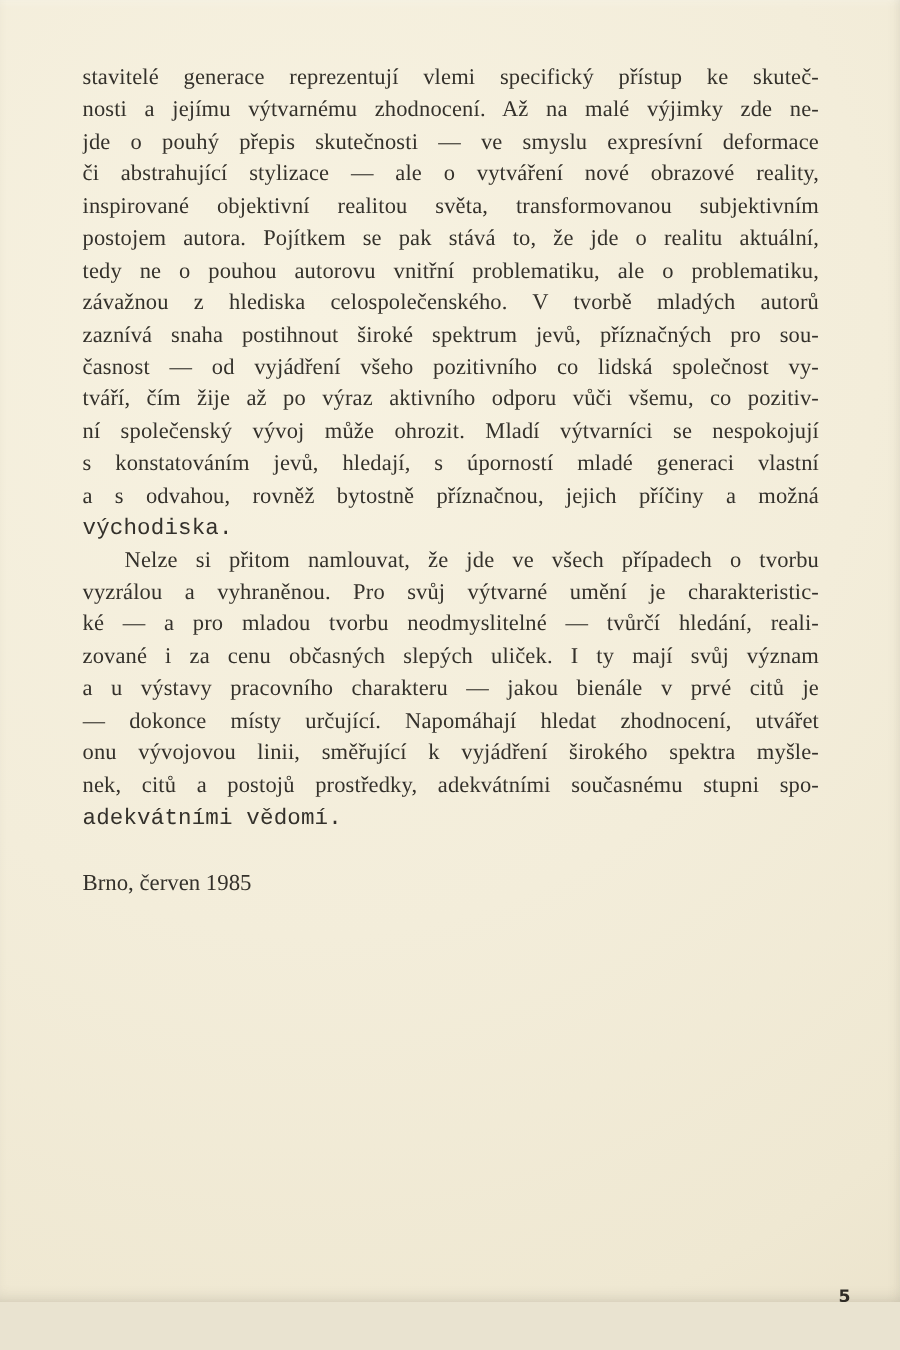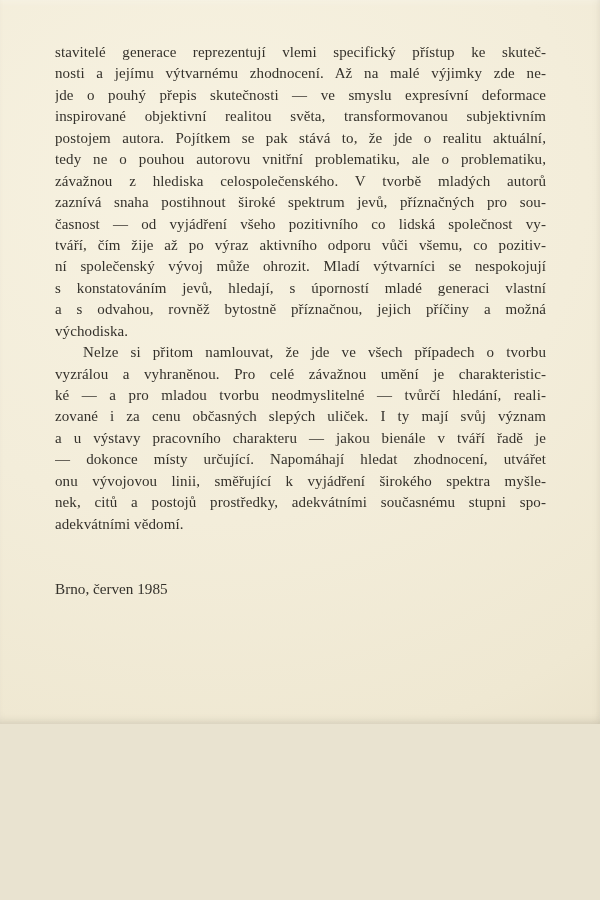--- a/index.html
+++ b/index.html
@@ -5,21 +5,21 @@
   html, body {
     margin: 0;
     padding: 0;
     width: 600px;
     height: 900px;
     background: #e9e3d0;
   }
   .page {
     position: relative;
     width: 600px;
-    height: 724px;
+    height: 868px;
     overflow: hidden;
     background:
       radial-gradient(ellipse 120% 90% at 35% 25%, #f7f2e1 0%, #f3edda 52%, #efe8d2 88%, #ece4cd 100%);
     font-family: "Liberation Serif", serif;
     color: #34312b;
   }
   
   .page::before {
     content: "";
     position: absolute;
@@ -41,20 +41,21 @@
     line-height: 21.45px;
     height: 21.45px;
     letter-spacing: 0.1px;
     text-align: justify;
     text-align-last: justify;
     white-space: nowrap; 
   }
   .line { white-space: normal; overflow: hidden; }
   .line.last {
     text-align-last: left;
+    font-family: Liberation Mono, monospace;
   }
   .line.indent {
     padding-left: 28px;
   }
   .footer-row {
     position: absolute;
     left: 55px;
     top: 578px;
     width: 491px;
     display: flex;
@@ -75,36 +76,37 @@
 </style>
 </head>
 <body>
 
 <div class="page">
 
   <div class="text-block" id="text-block">
       <div class="line">stavitelé generace reprezentují vlemi specifický přístup ke skuteč-</div>
       <div class="line">nosti a jejímu výtvarnému zhodnocení. Až na malé výjimky zde ne-</div>
       <div class="line">jde o pouhý přepis skutečnosti — ve smyslu expresívní deformace</div>
+      <div class="line">či abstrahující stylizace — ale o vytváření nové obrazové reality,</div>
       <div class="line">inspirované objektivní realitou světa, transformovanou subjektivním</div>
       <div class="line">postojem autora. Pojítkem se pak stává to, že jde o realitu aktuální,</div>
       <div class="line">tedy ne o pouhou autorovu vnitřní problematiku, ale o problematiku,</div>
       <div class="line">závažnou z hlediska celospolečenského. V tvorbě mladých autorů</div>
       <div class="line">zaznívá snaha postihnout široké spektrum jevů, příznačných pro sou-</div>
       <div class="line">časnost — od vyjádření všeho pozitivního co lidská společnost vy-</div>
       <div class="line">tváří, čím žije až po výraz aktivního odporu vůči všemu, co pozitiv-</div>
       <div class="line">ní společenský vývoj může ohrozit. Mladí výtvarníci se nespokojují</div>
       <div class="line">s konstatováním jevů, hledají, s úporností mladé generaci vlastní</div>
       <div class="line">a s odvahou, rovněž bytostně příznačnou, jejich příčiny a možná</div>
       <div class="line last">východiska.</div>
       <div class="line indent">Nelze si přitom namlouvat, že jde ve všech případech o tvorbu</div>
-      <div class="line">vyzrálou a vyhraněnou. Pro celé závažnou umění je charakteristic-</div>
+      <div class="line">vyzrálou a vyhraněnou. Pro svůj výtvarné umění je charakteristic-</div>
       <div class="line">ké — a pro mladou tvorbu neodmyslitelné — tvůrčí hledání, reali-</div>
       <div class="line">zované i za cenu občasných slepých uliček. I ty mají svůj význam</div>
-      <div class="line">a u výstavy pracovního charakteru — jakou bienále v tváří řadě je</div>
+      <div class="line">a u výstavy pracovního charakteru — jakou bienále v prvé citů je</div>
       <div class="line">— dokonce místy určující. Napomáhají hledat zhodnocení, utvářet</div>
       <div class="line">onu vývojovou linii, směřující k vyjádření širokého spektra myšle-</div>
       <div class="line">nek, citů a postojů prostředky, adekvátními současnému stupni spo-</div>
       <div class="line last">adekvátními vědomí.</div>
     </div>
 
   <div class="footer-row">
     <span>Brno, červen 1985</span>
   </div>
 

